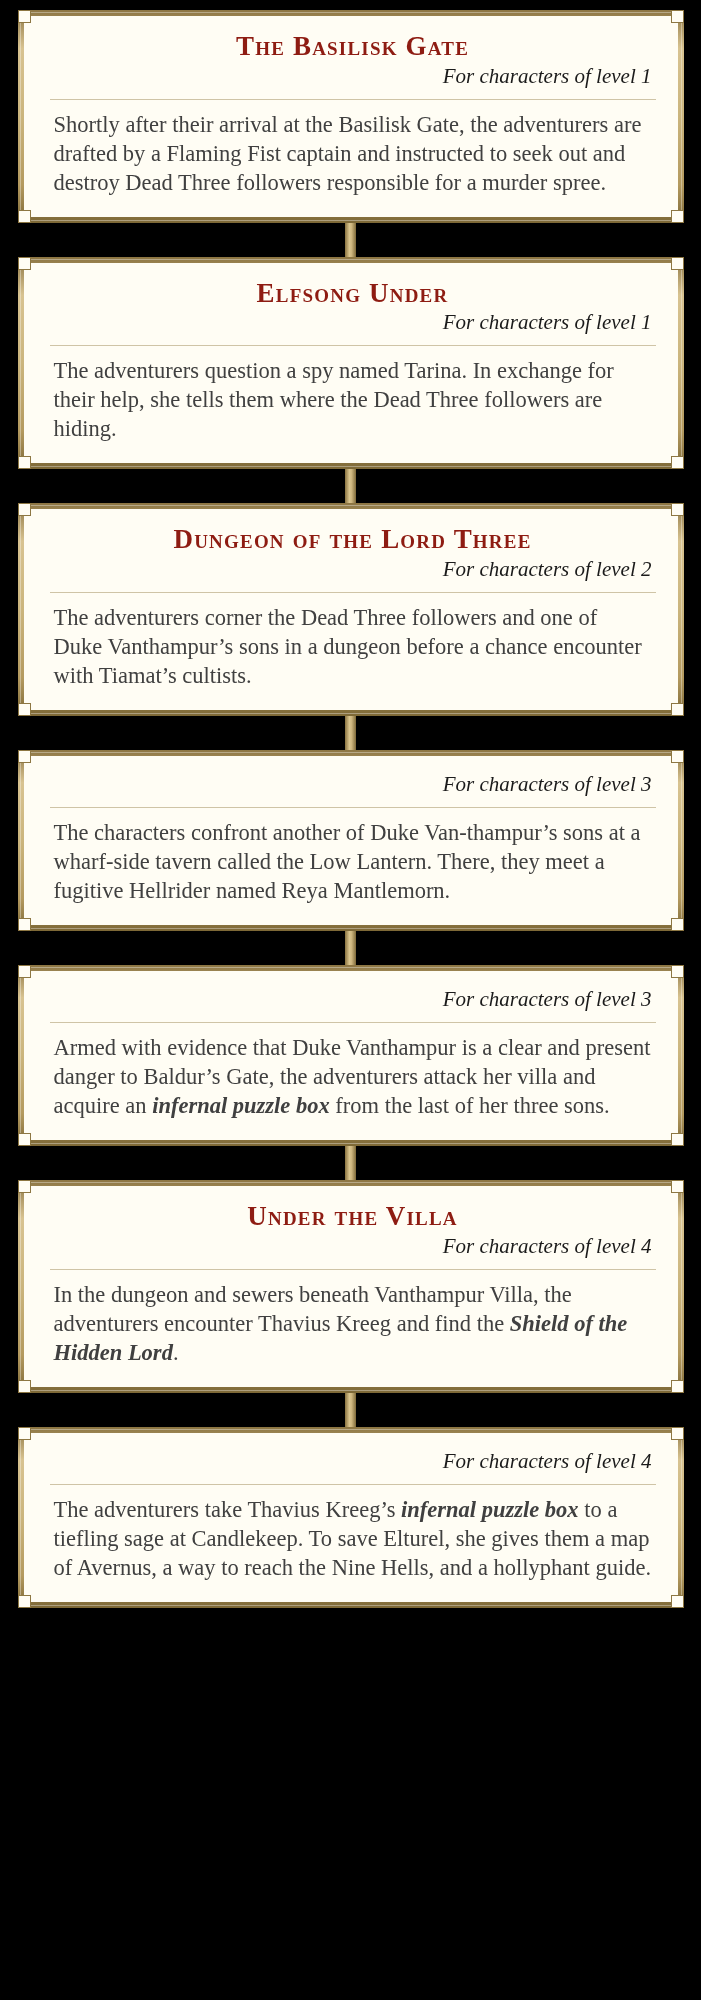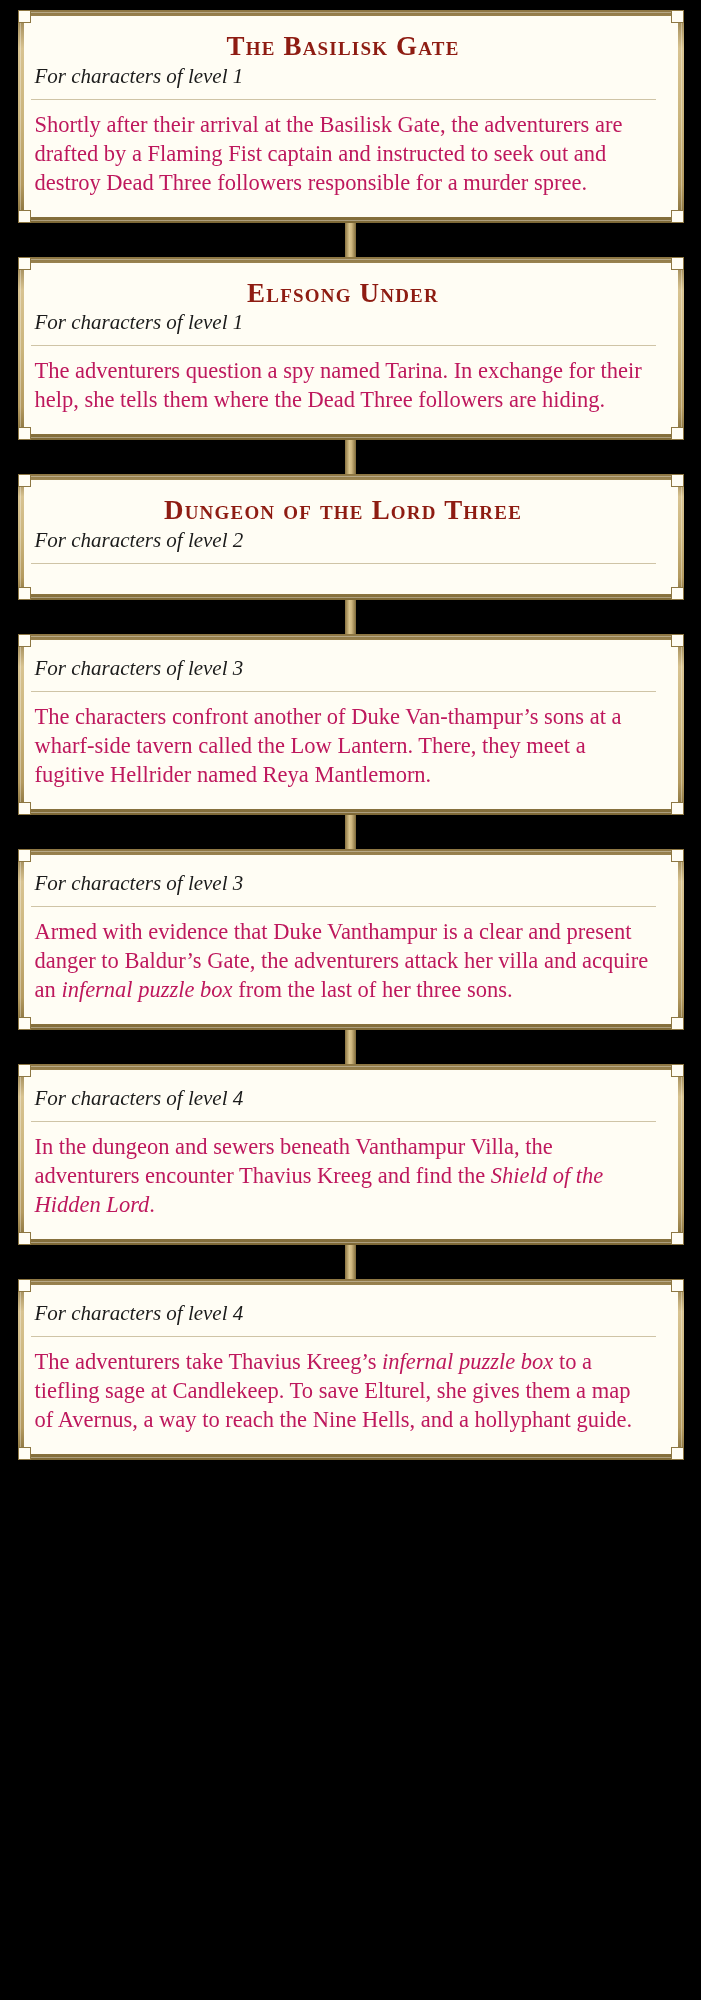--- a/index.html
+++ b/index.html
@@ -34,21 +34,21 @@
   }
   .card-wrap::before {
     content: "";
     position: absolute;
     left: 2px; right: 2px; top: 2px; bottom: 2px;
     border: 1px solid rgba(255,255,255,0.35);
     pointer-events: none;
   }
   .card {
     background: #fffdf4;
-    padding: 16px 26px 20px 11px;
+    padding: 16px 26px 20px 30px;
     position: relative;
   }
   
   .corner {
     position: absolute;
     width: 13px;
     height: 13px;
     background: #fffdf4;
     border: 1px solid #8d7743;
     z-index: 3;
@@ -62,39 +62,39 @@
     text-align: center;
     color: #8e1c12;
     font-variant: small-caps;
     font-weight: bold;
     font-size: 27px;
     letter-spacing: 1.2px;
     line-height: 1.1;
     margin: 0 0 2px 0;
   }
   .card-sub {
-    text-align: left;
+    text-align: right;
     font-style: italic;
     font-size: 21px;
     color: #1b1b1b;
     margin: 0 0 10px 0;
   }
   .rule {
     height: 1px;
     background: #cfc4a6;
     margin: 0 -4px 10px -4px;
   }
   .card-body {
     font-size: 22.5px;
     line-height: 1.29;
-    color: #be185d;
+    color: #404040;
     text-align: left;
     margin: 0;
   }
-  .card-body em { font-style: italic; }
+  .card-body em { font-style: italic; font-weight: bold; }
 </style>
 </head>
 <body>
 
 <div id="flow">
     <div class="card-wrap">
       <div class="corner tl"></div>
       <div class="corner tr"></div>
       <div class="corner bl"></div>
       <div class="corner br"></div>
@@ -121,20 +121,21 @@
     <div class="connector"></div>
     <div class="card-wrap">
       <div class="corner tl"></div>
       <div class="corner tr"></div>
       <div class="corner bl"></div>
       <div class="corner br"></div>
       <div class="card">
         <div class="card-title">Dungeon of the Lord Three</div>
         <div class="card-sub">For characters of level 2</div>
         <div class="rule"></div>
+        <p class="card-body">The adventurers corner the Dead Three followers and one of Duke Vanthampur’s sons in a dungeon before a chance encounter with Tiamat’s cultists.</p>
       </div>
     </div>
     <div class="connector"></div>
     <div class="card-wrap">
       <div class="corner tl"></div>
       <div class="corner tr"></div>
       <div class="corner bl"></div>
       <div class="corner br"></div>
       <div class="card">
         <div class="card-sub">For characters of level 3</div>
@@ -154,20 +155,21 @@
         <p class="card-body">Armed with evidence that Duke Vanthampur is a clear and present danger to Baldur’s Gate, the adventurers attack her villa and acquire an <em>infernal puzzle box</em> from the last of her three sons.</p>
       </div>
     </div>
     <div class="connector"></div>
     <div class="card-wrap">
       <div class="corner tl"></div>
       <div class="corner tr"></div>
       <div class="corner bl"></div>
       <div class="corner br"></div>
       <div class="card">
+        <div class="card-title">Under the Villa</div>
         <div class="card-sub">For characters of level 4</div>
         <div class="rule"></div>
         <p class="card-body">In the dungeon and sewers beneath Vanthampur Villa, the adventurers encounter Thavius Kreeg and find the <em>Shield of the Hidden Lord</em>.</p>
       </div>
     </div>
     <div class="connector"></div>
     <div class="card-wrap">
       <div class="corner tl"></div>
       <div class="corner tr"></div>
       <div class="corner bl"></div>

